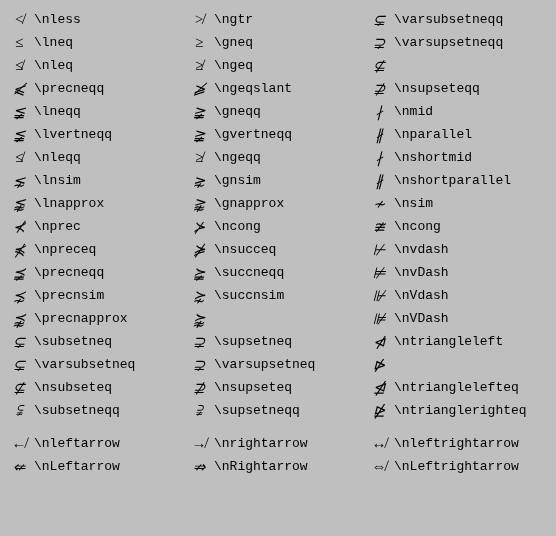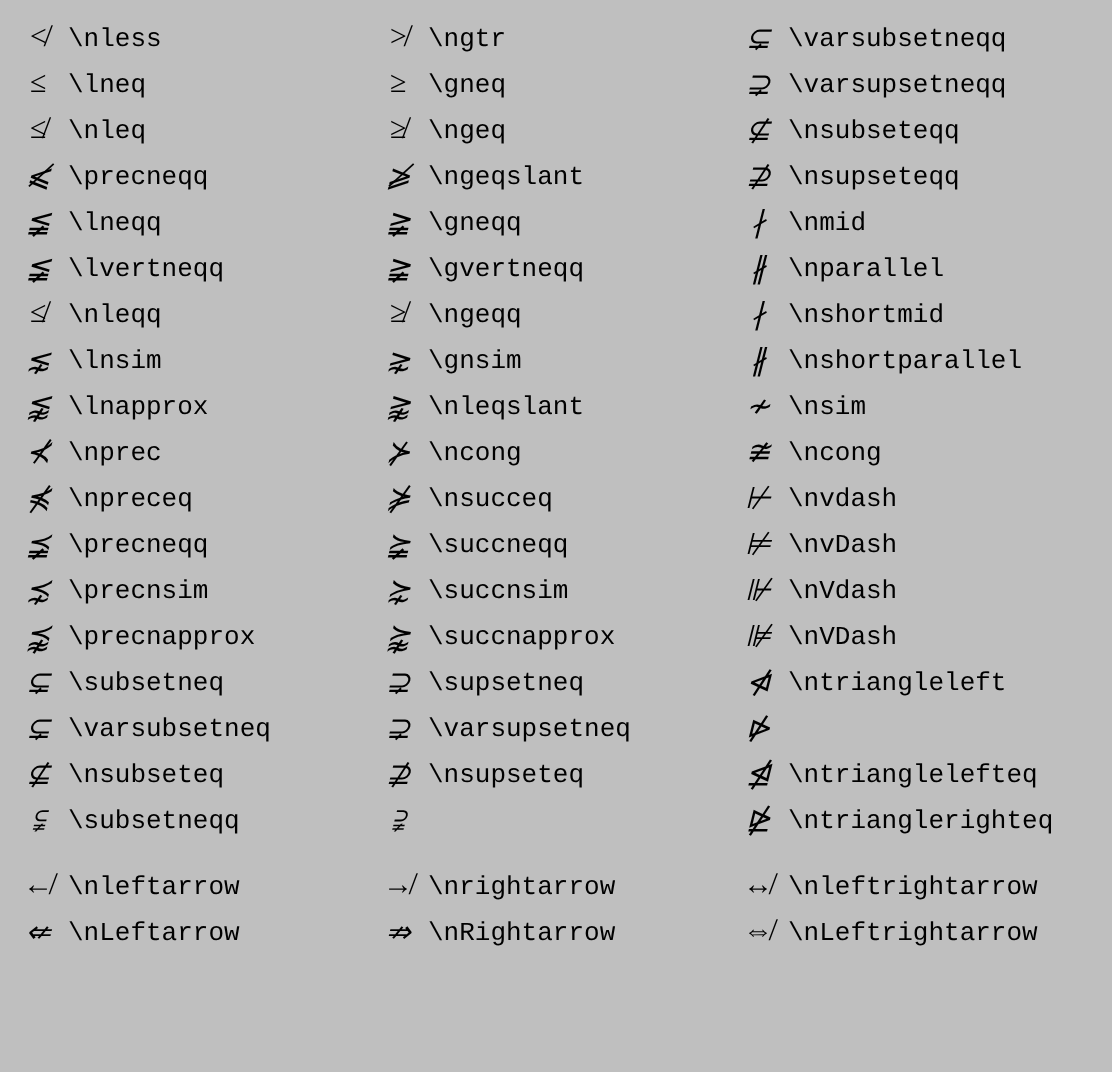--- a/index.html
+++ b/index.html
@@ -73,21 +73,20 @@
       <div class="cell c1">
         <span class="sym">≰</span>
         <span class="cmd">\nleq</span>
       </div>
       <div class="cell c2">
         <span class="sym">≱</span>
         <span class="cmd">\ngeq</span>
       </div>
       <div class="cell c3">
         <span class="sym">⊈</span>
-        <span class="cmd">\nsubseteqq</span>
       </div>
     </div>
     <div class="row">
       <div class="cell c1">
         <span class="sym">⩽̸</span>
         <span class="cmd">\precneqq</span>
       </div>
       <div class="cell c2">
         <span class="sym">⩾̸</span>
         <span class="cmd">\ngeqslant</span>
@@ -153,21 +152,21 @@
         <span class="cmd">\nshortparallel</span>
       </div>
     </div>
     <div class="row">
       <div class="cell c1">
         <span class="sym">⪉</span>
         <span class="cmd">\lnapprox</span>
       </div>
       <div class="cell c2">
         <span class="sym">⪊</span>
-        <span class="cmd">\nleqslant</span>
+        <span class="cmd">\gnapprox</span>
       </div>
       <div class="cell c3">
         <span class="sym">≁</span>
         <span class="cmd">\nsim</span>
       </div>
     </div>
     <div class="row">
       <div class="cell c1">
         <span class="sym">⊀</span>
         <span class="cmd">\nprec</span>
@@ -223,21 +222,20 @@
         <span class="cmd">\nVdash</span>
       </div>
     </div>
     <div class="row">
       <div class="cell c1">
         <span class="sym">⪹</span>
         <span class="cmd">\precnapprox</span>
       </div>
       <div class="cell c2">
         <span class="sym">⪺</span>
-        <span class="cmd">\succnapprox</span>
       </div>
       <div class="cell c3">
         <span class="sym">⊯</span>
         <span class="cmd">\nVDash</span>
       </div>
     </div>
     <div class="row">
       <div class="cell c1">
         <span class="sym">⊊</span>
         <span class="cmd">\subsetneq</span>
@@ -278,20 +276,21 @@
         <span class="cmd">\ntrianglelefteq</span>
       </div>
     </div>
     <div class="row">
       <div class="cell c1">
         <span class="sym">⫋</span>
         <span class="cmd">\subsetneqq</span>
       </div>
       <div class="cell c2">
         <span class="sym">⫌</span>
+        <span class="cmd">\supsetneqq</span>
       </div>
       <div class="cell c3">
         <span class="sym">⋭</span>
         <span class="cmd">\ntrianglerighteq</span>
       </div>
     </div>
     <div class="gap"></div>
     <div class="row">
       <div class="cell c1">
         <span class="sym">↚</span>

